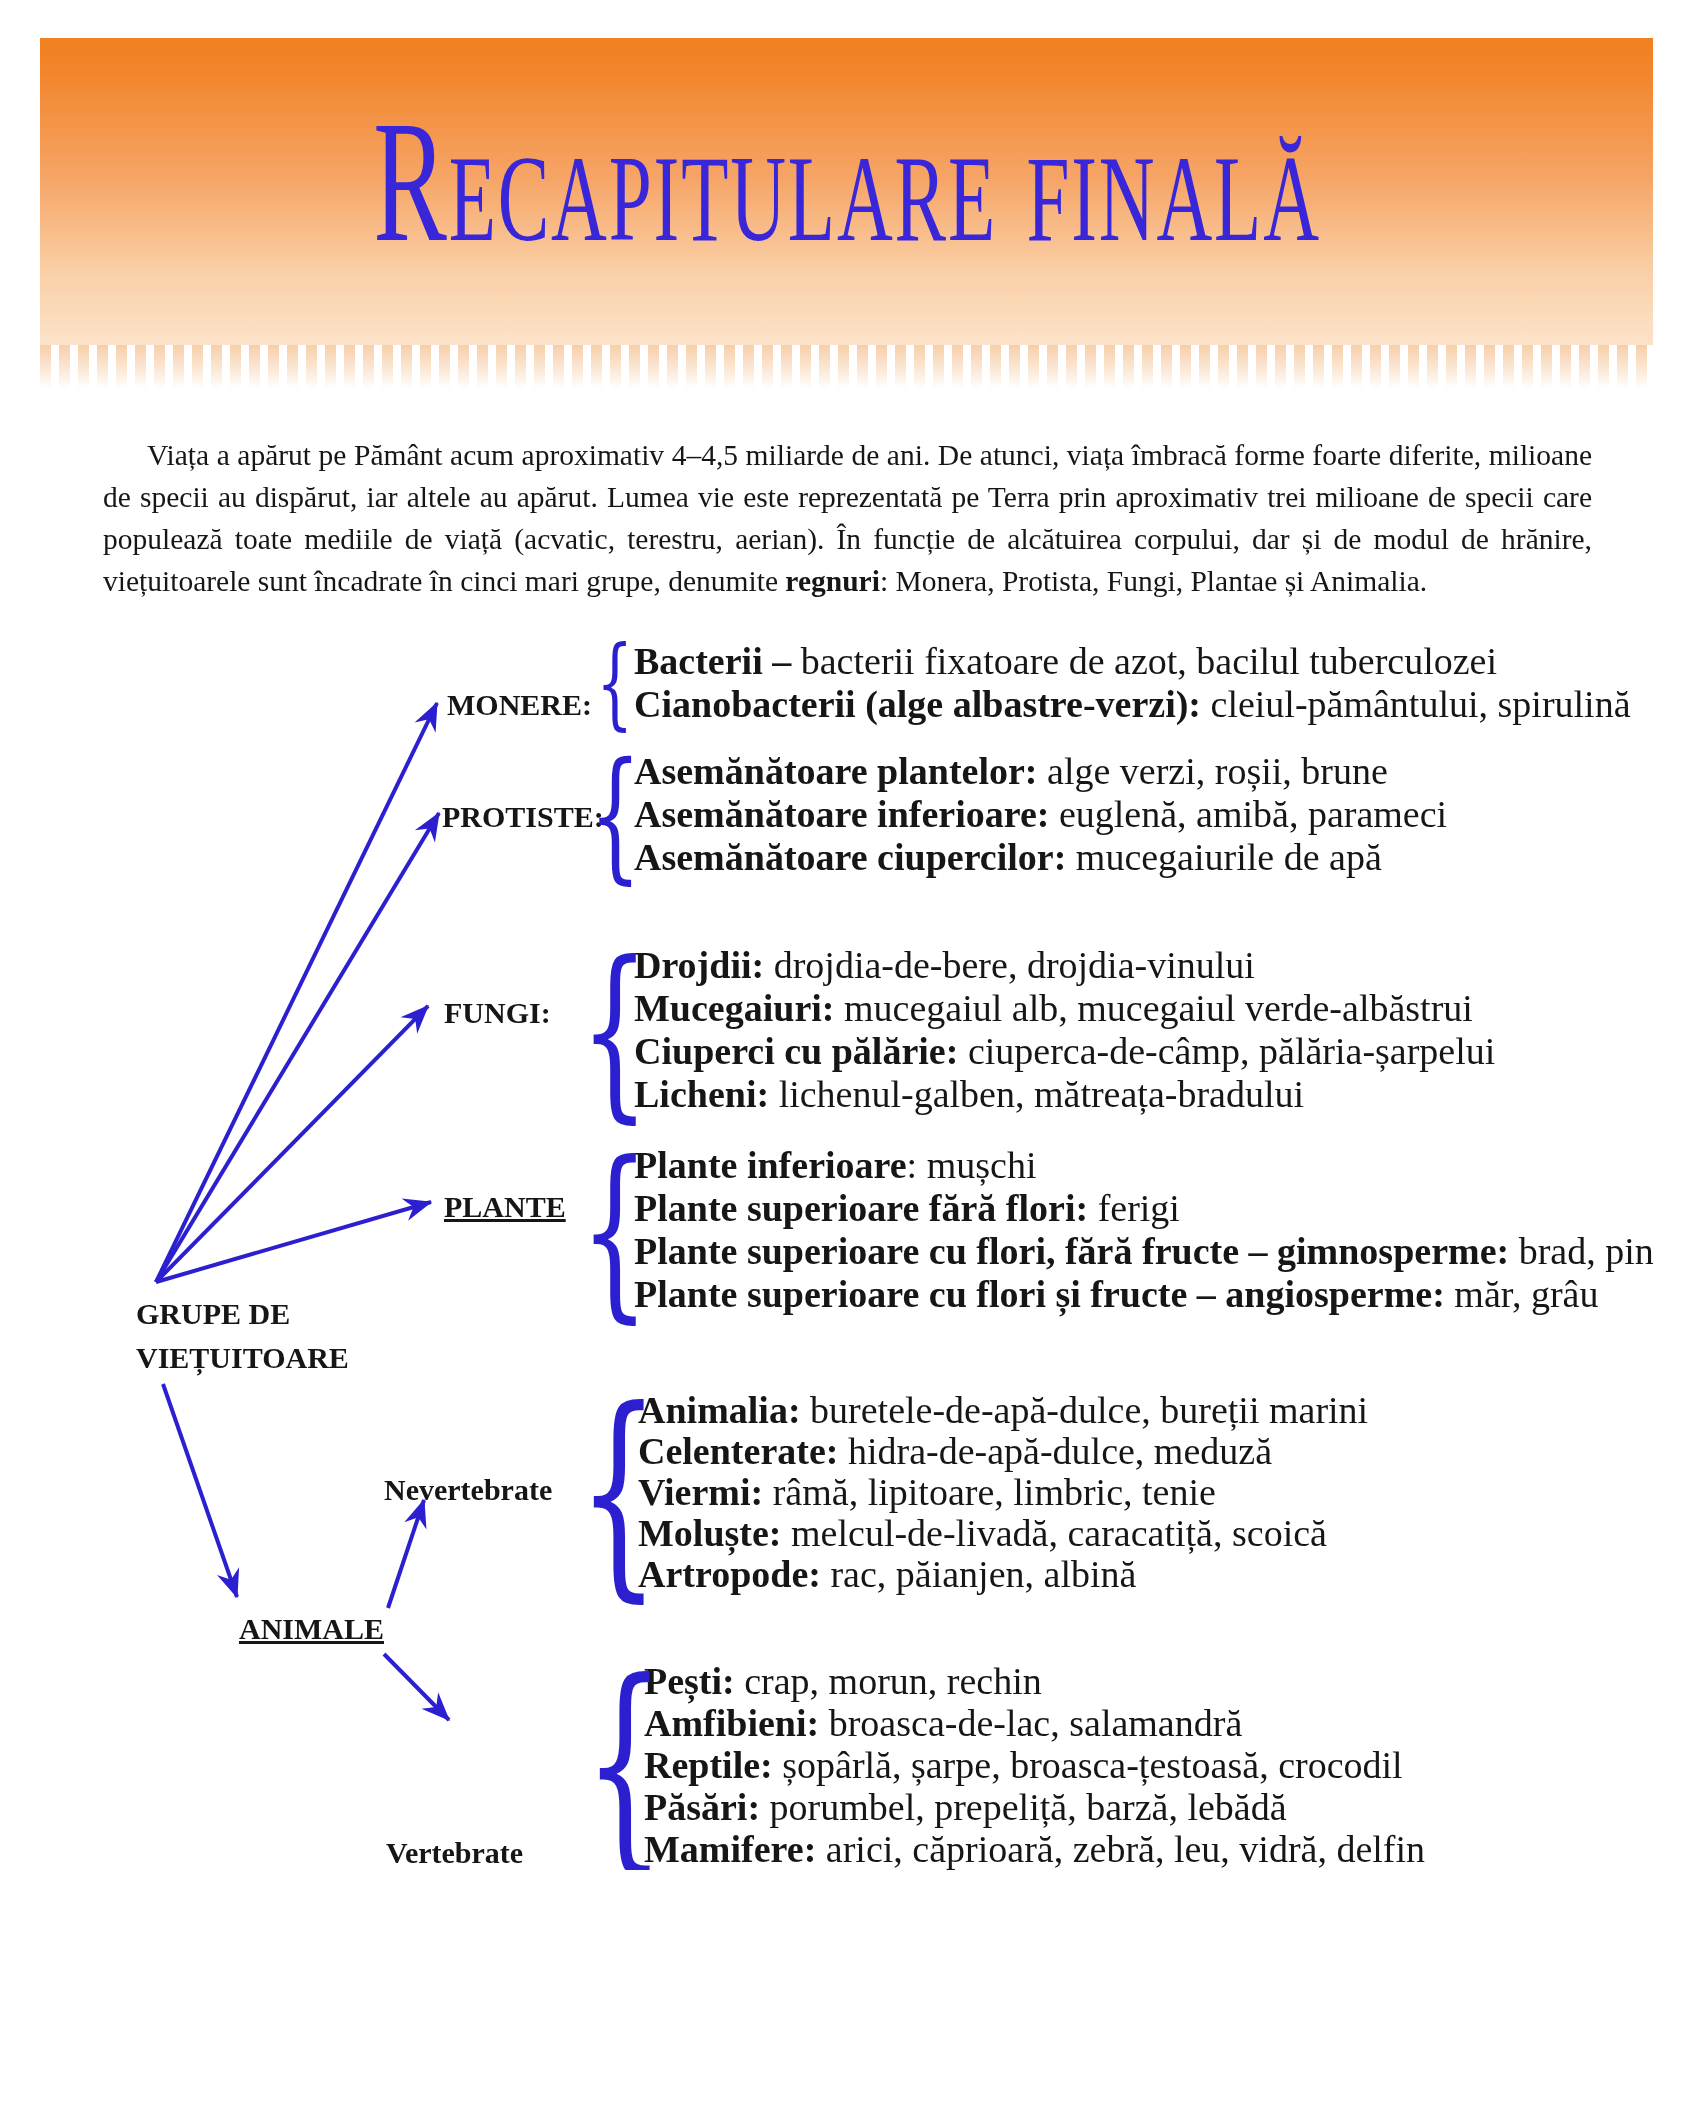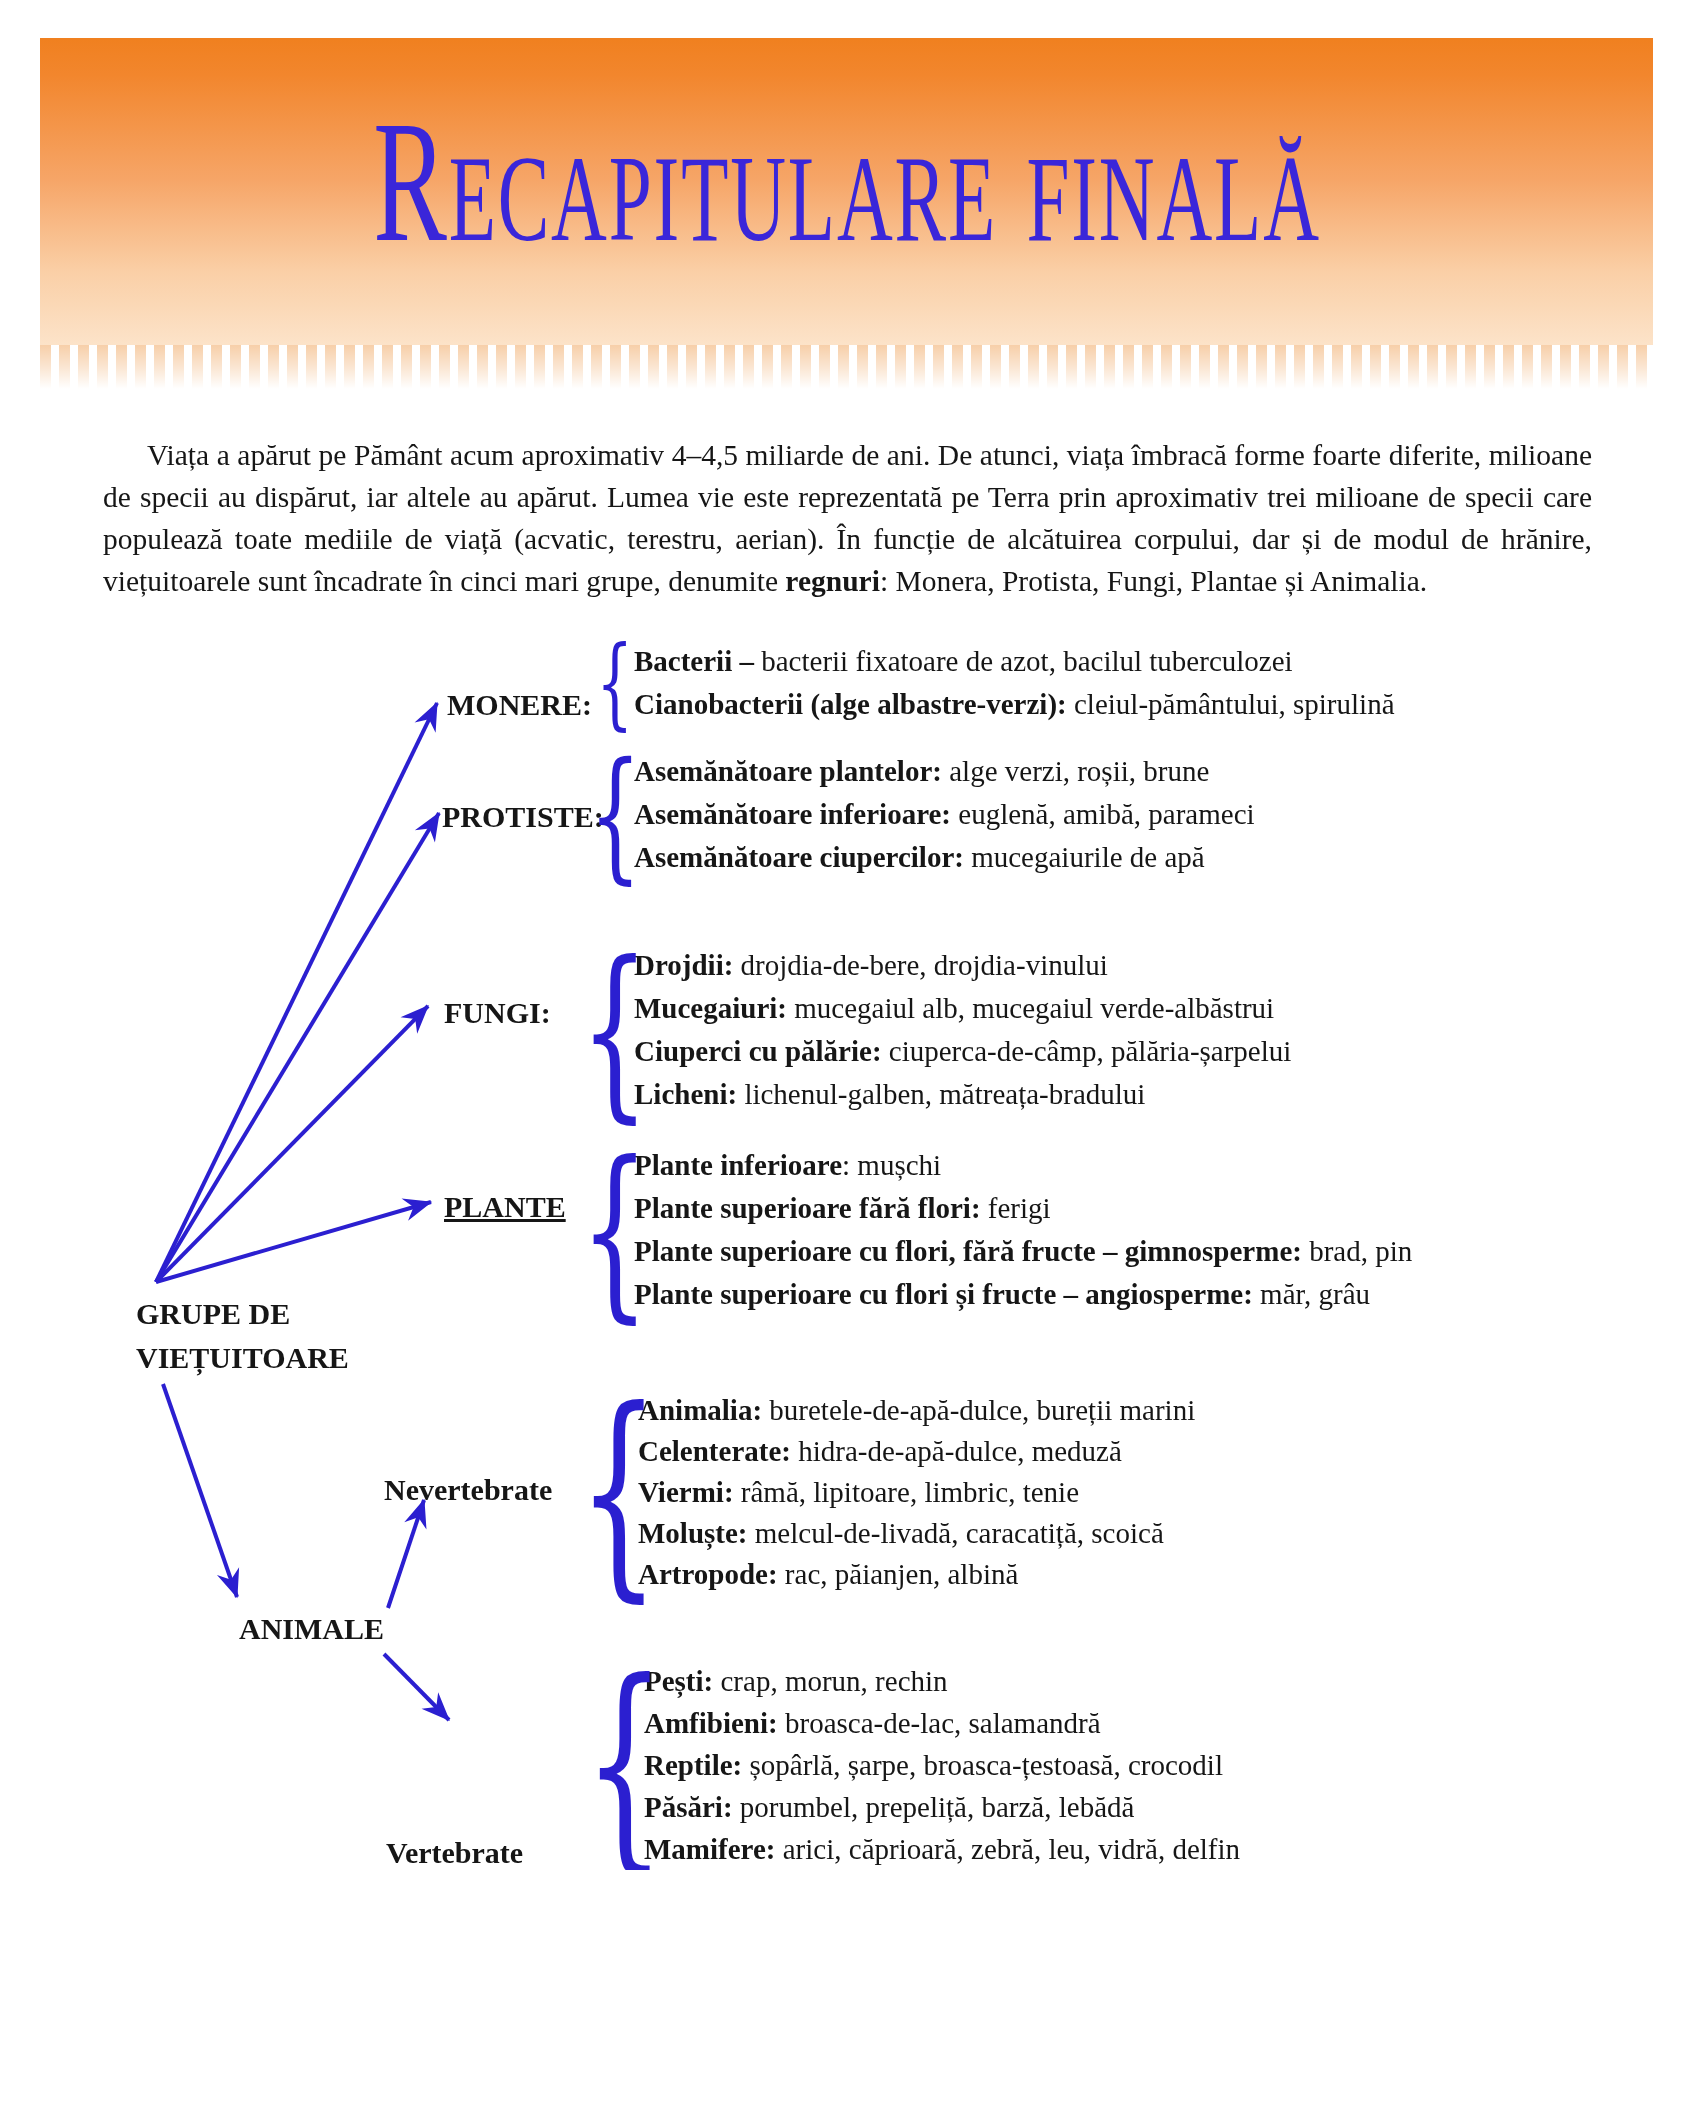--- a/index.html
+++ b/index.html
@@ -60,21 +60,21 @@
   .brace{
     font-family:"DejaVu Serif",serif;
     color:#2B1FD0;line-height:0.9;
     transform:scaleX(0.58);transform-origin:center center;
     display:inline-block;
   }
   .b2 .brace{font-size:100px;}
   .b3 .brace{font-size:142px;}
   .b4 .brace{font-size:188px;}
   .b5 .brace{font-size:222px;}
-  .items{font-size:29px;white-space:nowrap;}
+  .items{font-size:38px;white-space:nowrap;}
   .lh43 .items{line-height:43px;}
   .lh41 .items{line-height:41px;}
   .lh42 .items{line-height:42px;}
   .items b{font-weight:bold;}
 
   .arrows{position:absolute;left:0;top:0;pointer-events:none;}
   .arrows line{stroke:#2B1FD0;stroke-width:4;}
 
   
   .footer-bar{
@@ -119,21 +119,21 @@
   <div class="glabel" style="left:442px;top:800px;">PROTISTE:</div>
   <div class="glabel" style="left:444px;top:996px;">FUNGI:</div>
   <div class="glabel" style="left:444px;top:1190px;text-decoration:underline;">PLANTE</div>
 
   <div class="glabel root-label" style="left:136px;top:1292px;">
     <div>GRUPE DE</div>
     <div>VIEȚUITOARE</div>
   </div>
 
   <div class="glabel" style="left:384px;top:1473px;">Nevertebrate</div>
-  <div class="glabel" style="left:239px;top:1612px;">ANIMALE</div>
+  <div class="glabel" style="left:239px;top:1612px;text-decoration:underline;">ANIMALE</div>
   <div class="glabel" style="left:386px;top:1836px;">Vertebrate</div>
 
   <div class="group b2 lh43" style="left:596px;top:638px;">
     <div class="brace-box">
         <span class="brace">{</span>
       </div>
     <div class="items">
       <div><b>Bacterii –</b><span> bacterii fixatoare de azot, bacilul tuberculozei</span></div>
       <div><b>Cianobacterii (alge albastre-verzi):</b><span> cleiul-pământului, spirulină</span></div>
     </div>

